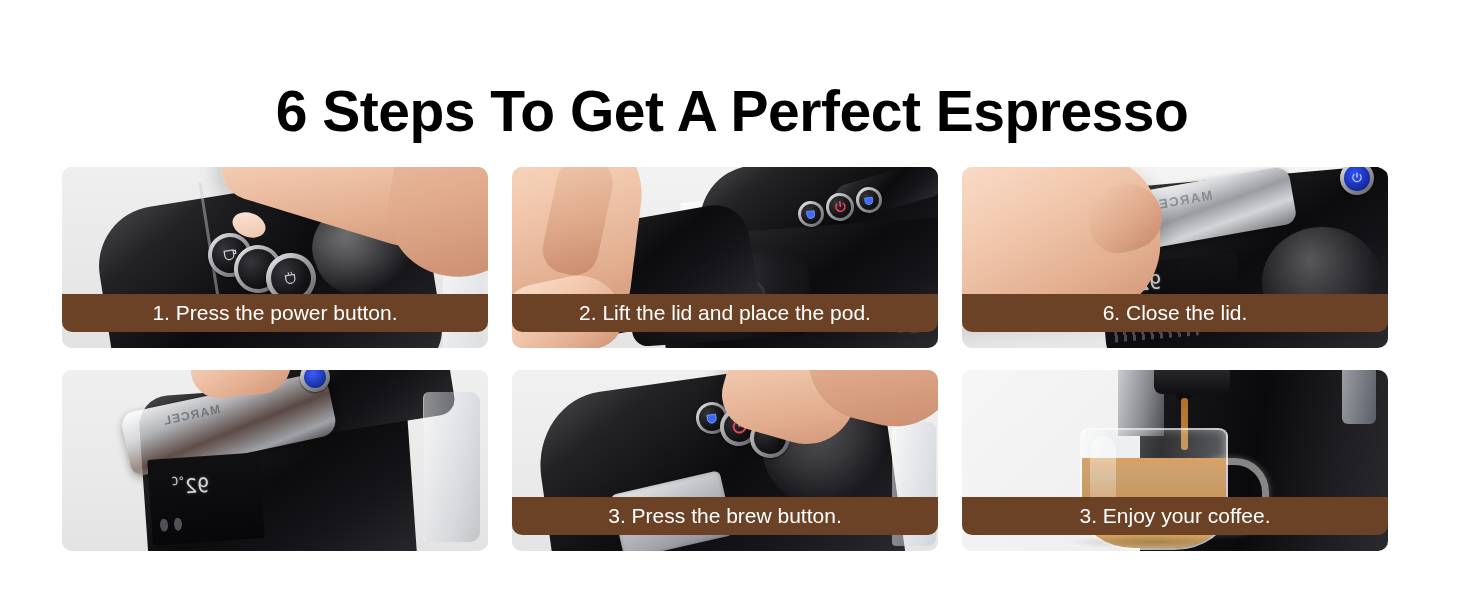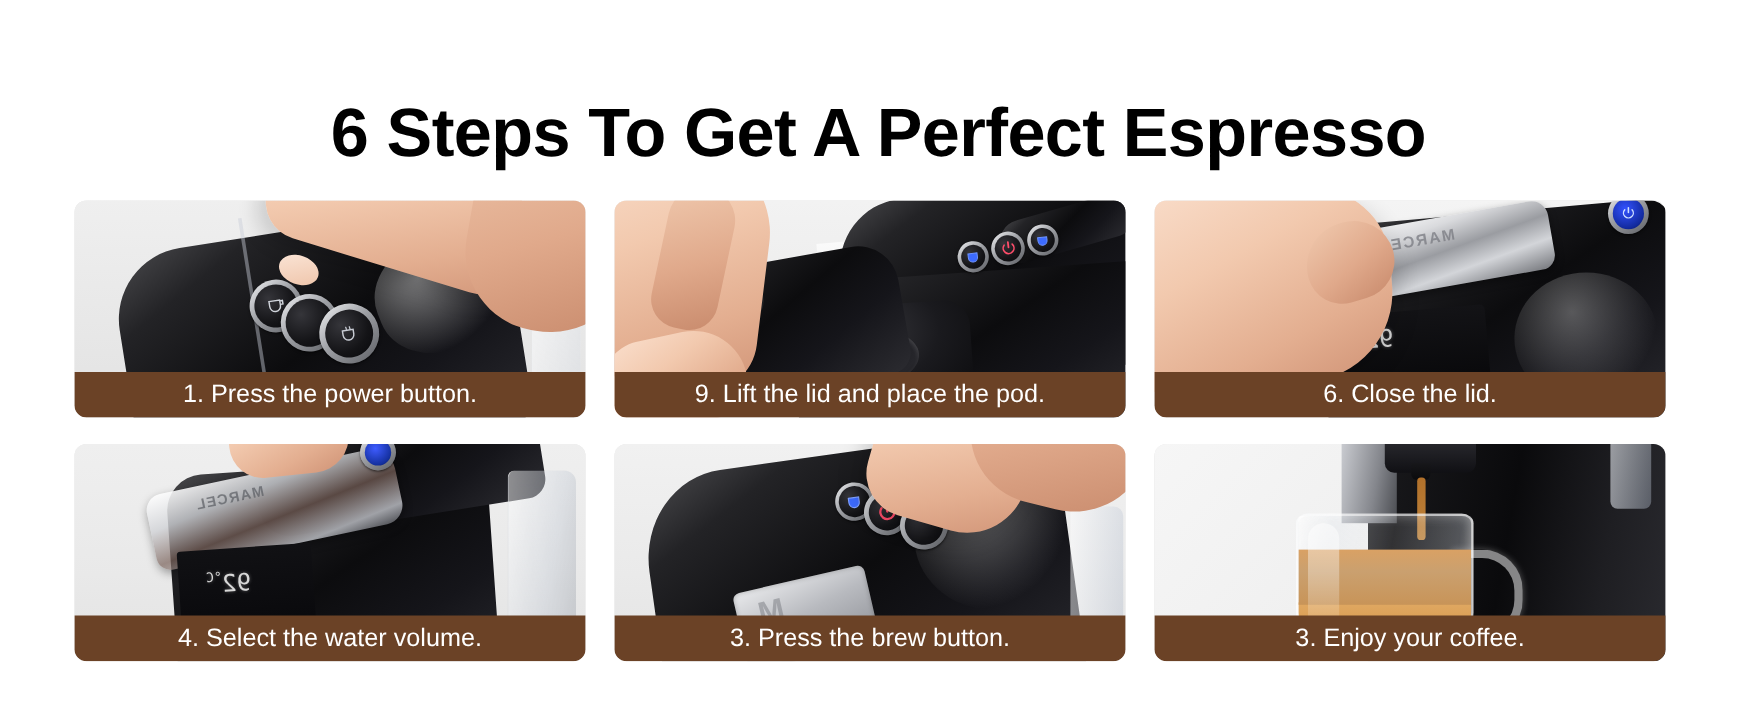--- a/index.html
+++ b/index.html
@@ -62,21 +62,21 @@
     position: absolute;
     left: 0; top: 0;
     width: 426px;
     height: 181px;
     background: #ececec;
     overflow: hidden;
   }
   .caption {
     position: absolute;
     left: 0;
-    bottom: 0;
+    bottom: 16px;
     width: 426px;
     height: 38px;
     background: #6b4226;
     color: #ffffff;
     font-family: "Liberation Sans", sans-serif;
     font-size: 21px;
     line-height: 38px;
     text-align: center;
     white-space: nowrap;
     overflow: hidden;
@@ -524,21 +524,21 @@
         <div class="p2-hole"></div>
         <div class="p2-pod"></div>
         <div class="p2-hand skin"></div>
         <div class="p2-f2 skin-dk"></div>
         <div class="p2-thumb skin"></div>
 
         <div class="lcd" style="position:absolute; right:10px; bottom:12px; font-size:19px; letter-spacing:1px;">
           <span>92</span><span style="font-size:11px; vertical-align:top;">°</span>
         </div>
       </div>
-      <div class="caption">9. Lift the lid and place the pod.</div>
+      <div class="caption">2. Lift the lid and place the pod.</div>
     </div>
 
     <div class="panel">
       <div class="photo">
         <div class="p3-bg"></div>
         <div class="p3-body glossblack"></div>
         <div class="p3-hl"></div>
         <div class="p3-lid chrome"></div>
         <div class="p3-lidtext">MARCEL</div>
         <div class="p3-display"></div>
@@ -574,21 +574,20 @@
         </div>
         <div class="p4-dots">
           <div class="p4-dot" style="left:0;"></div>
           <div class="p4-dot" style="left:14px;"></div>
         </div>
         <div class="btn-ring p4-btn">
           <div class="btn-face" style="inset:4px; background: radial-gradient(circle at 40% 35%, #3e5cff, #14309f 70%, #06114a);"></div>
         </div>
         <div class="p4-fingers skin"></div>
       </div>
-      <div class="caption">4. Select the water volume.</div>
     </div>
 
     <div class="panel">
       <div class="photo">
         <div class="p5-bg"></div>
         <div class="p5-body glossblack"></div>
         <div class="p5-hl"></div>
         <div class="p5-tank"></div>
         <div class="p5-plate"></div>
         <div class="p5-platetext">M</div>

